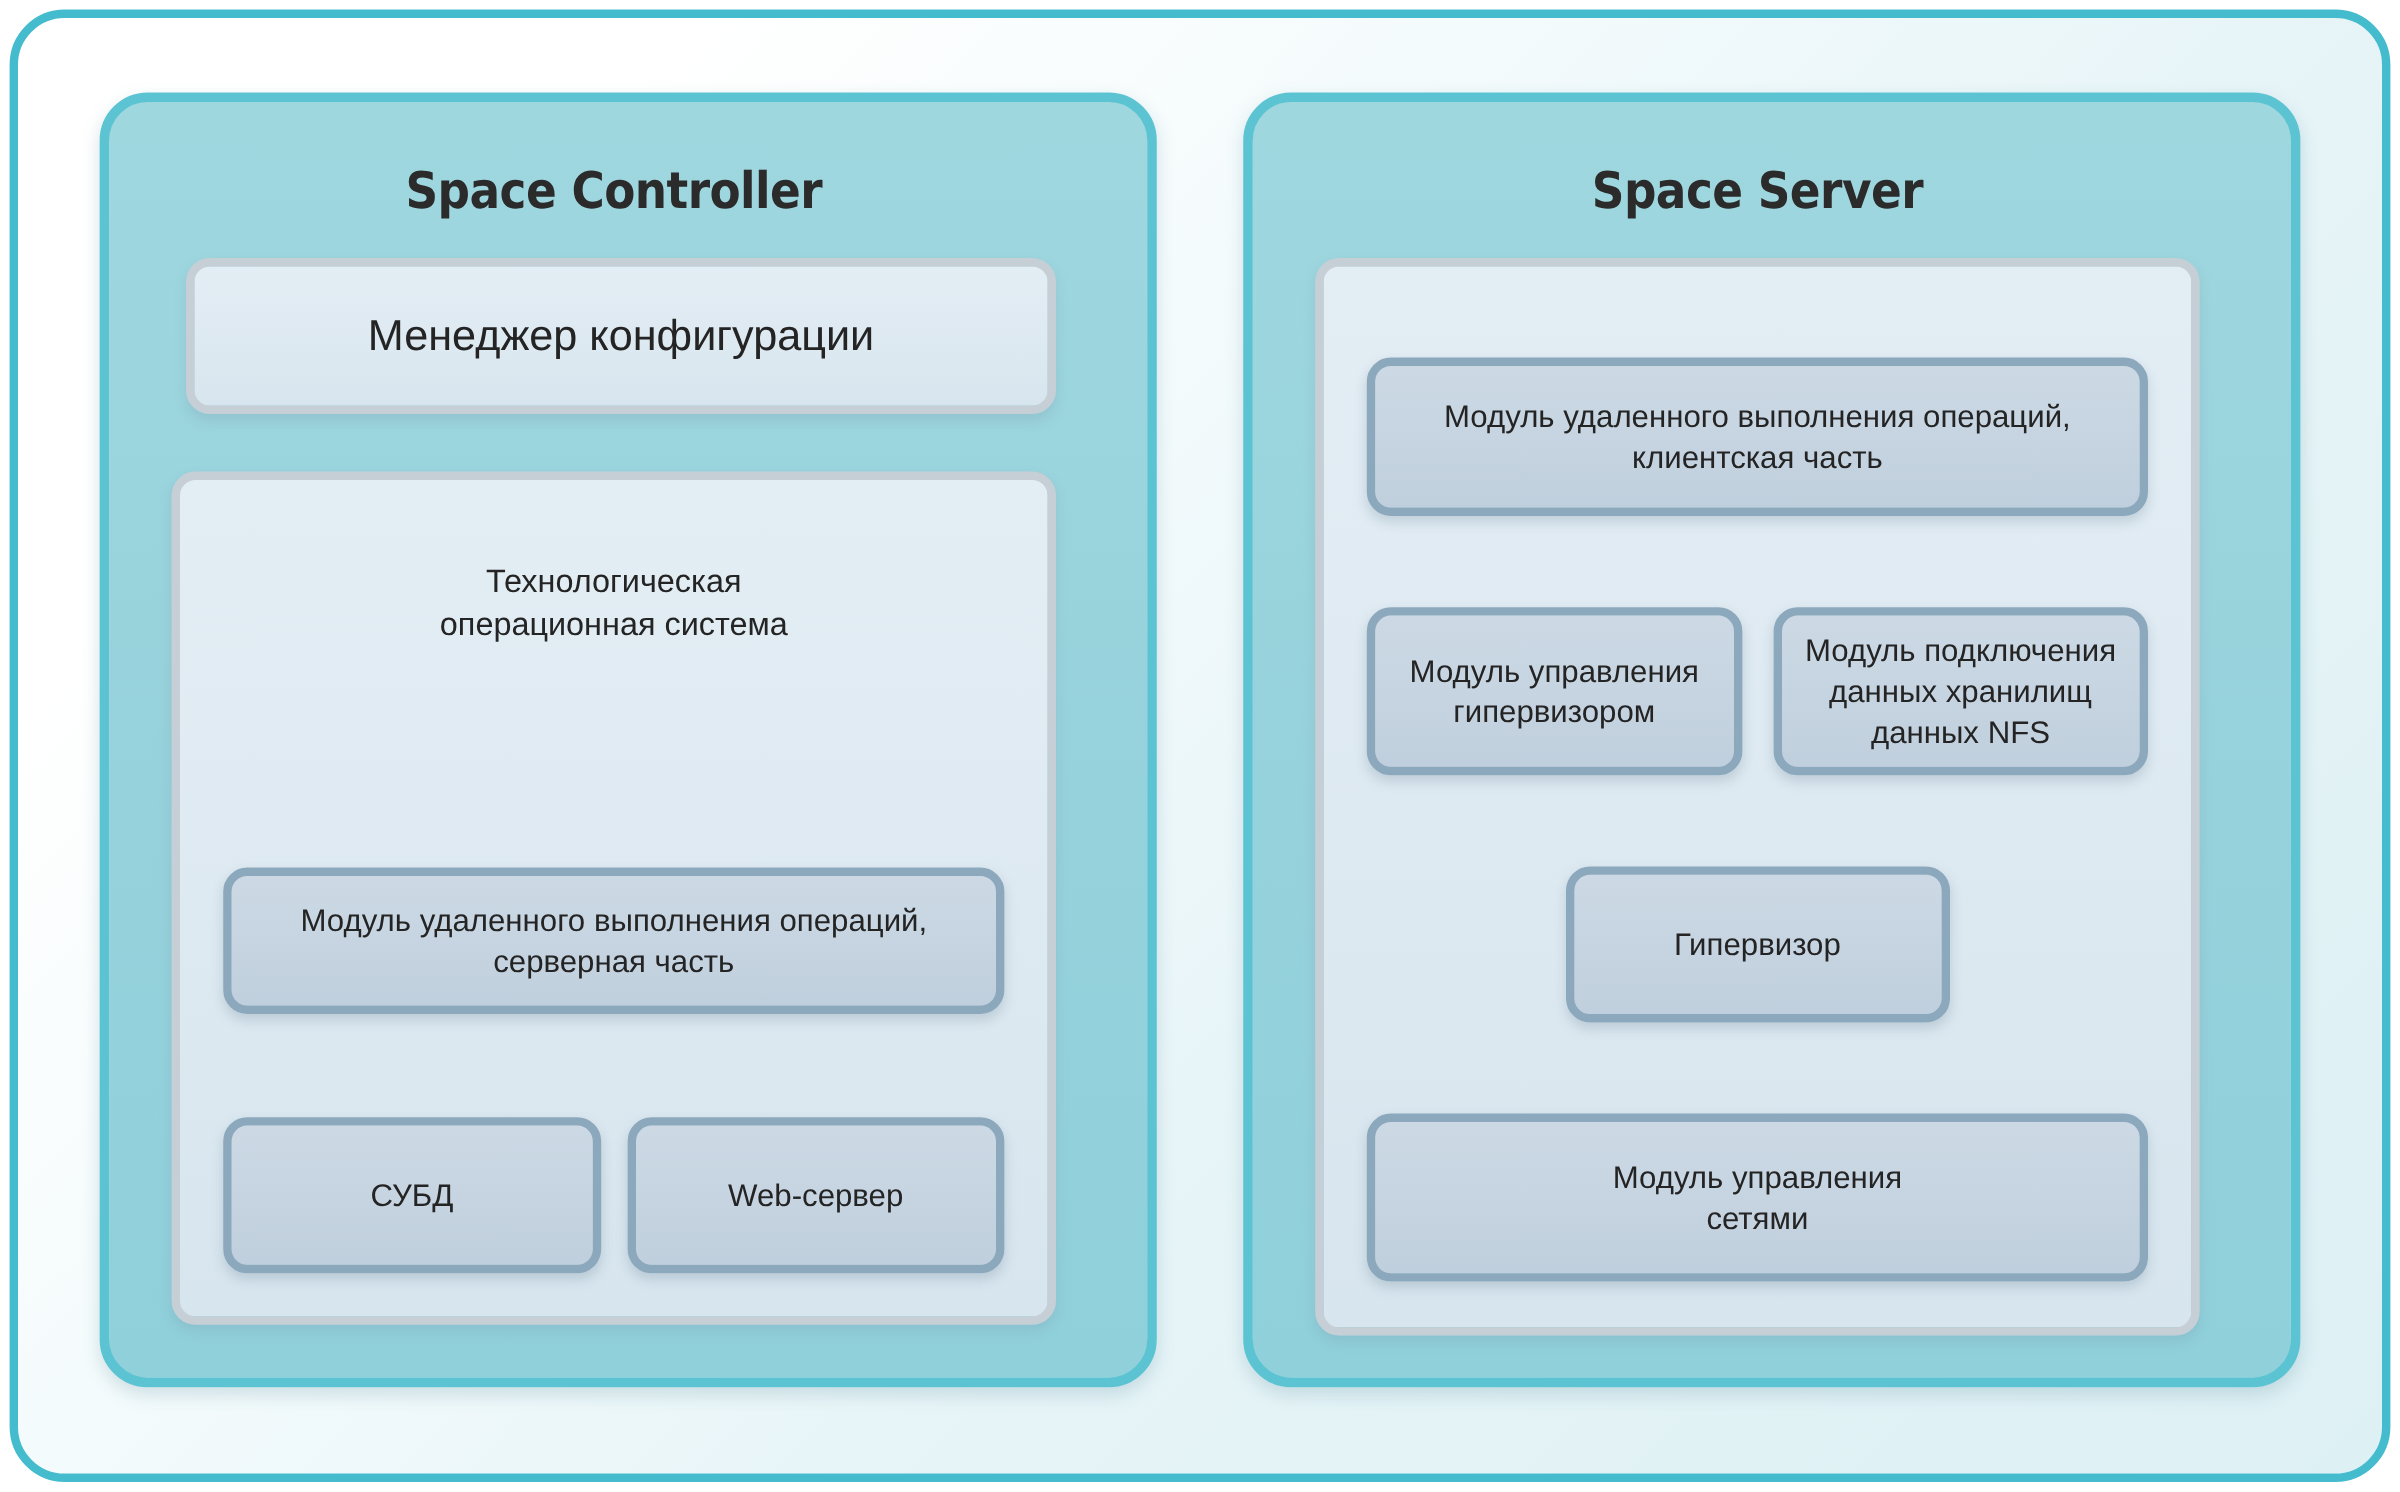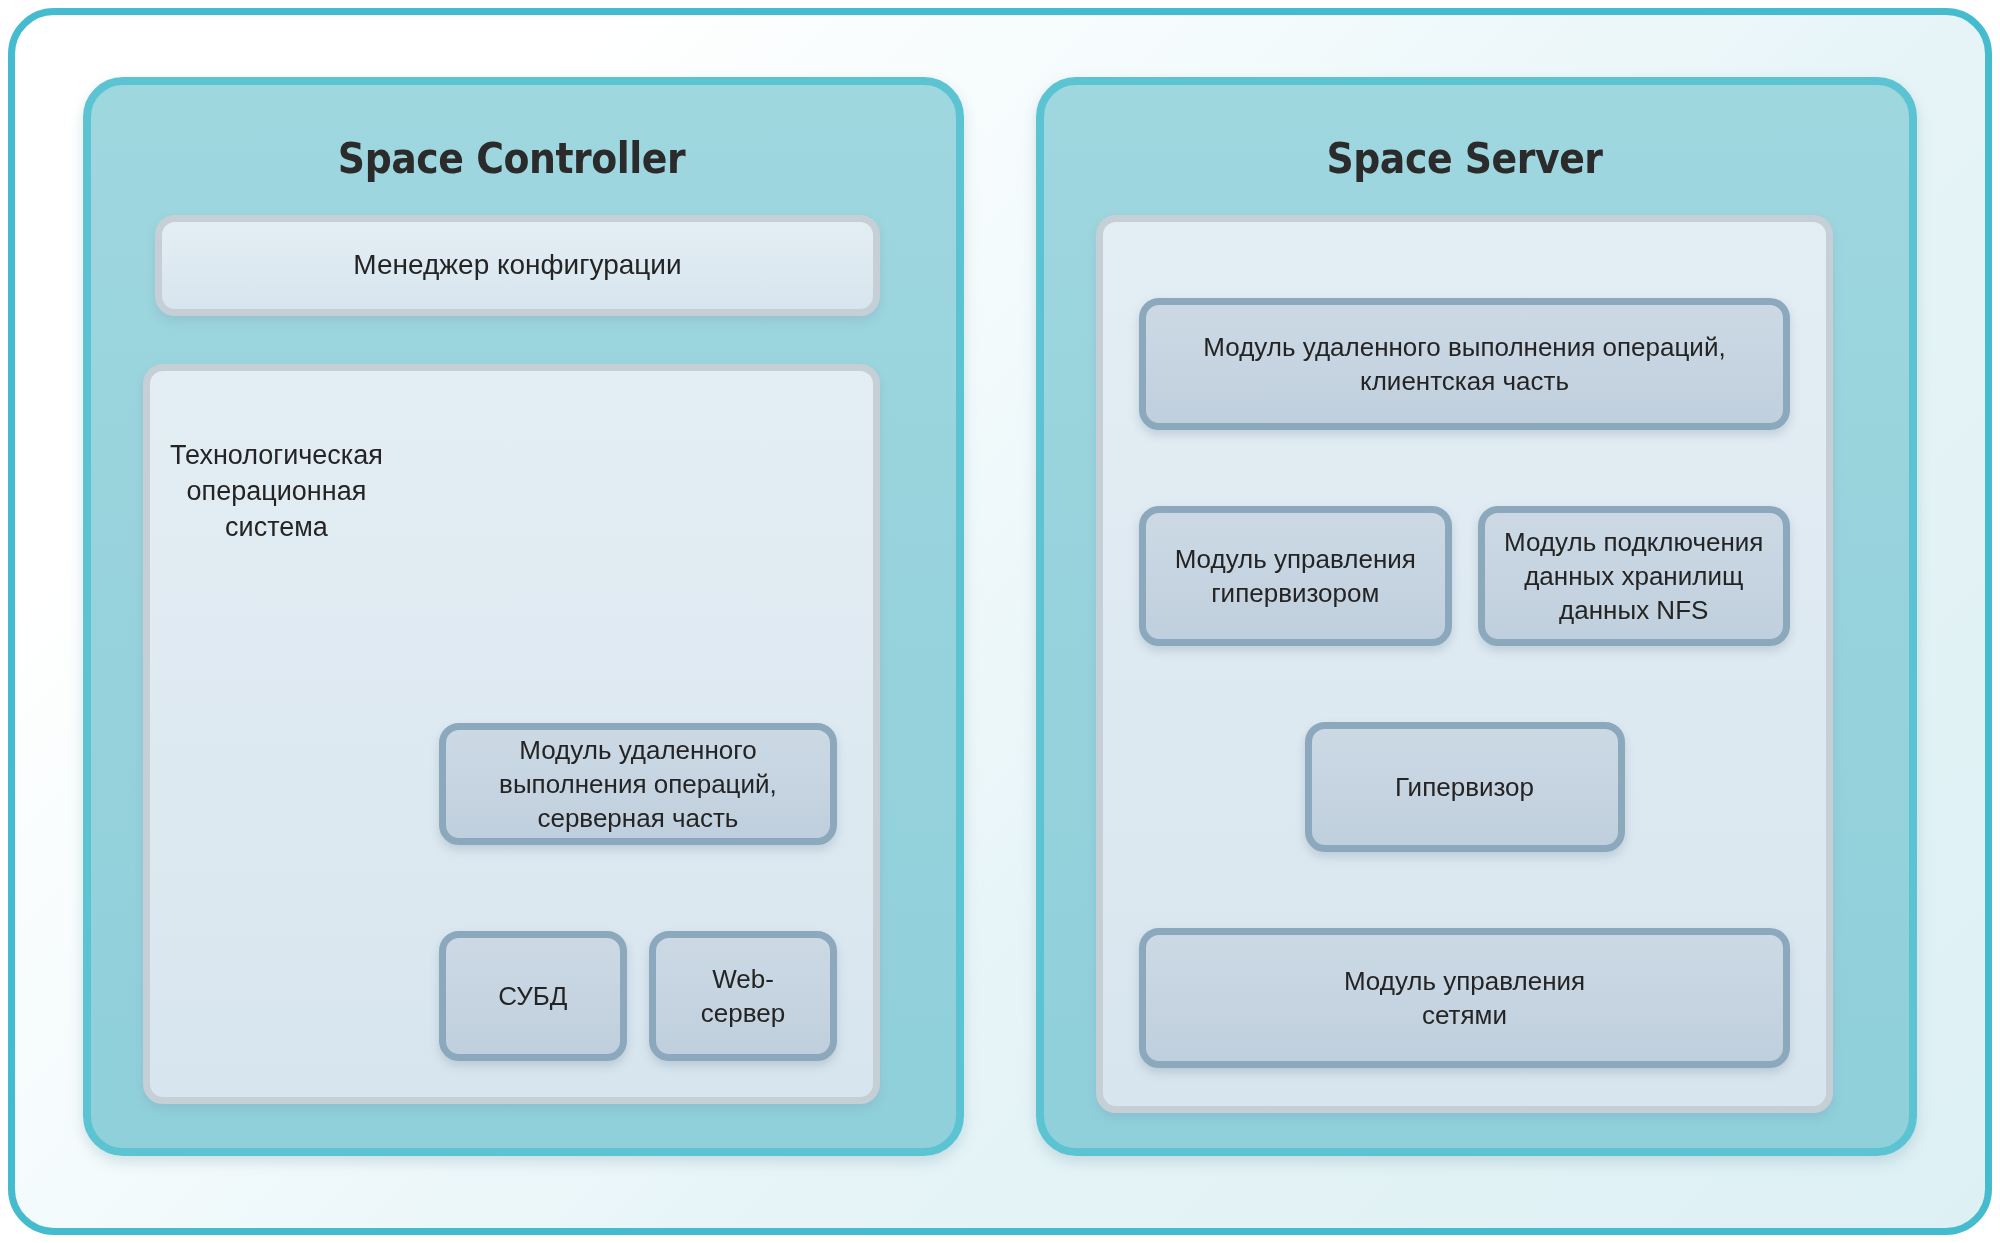--- a/index.html
+++ b/index.html
@@ -87,26 +87,26 @@
 
   
   .box-steel {
     background: linear-gradient(180deg, #ccd9e5 0%, #c6d4e1 55%, #c0cfdd 100%);
     border: 7px solid #8ca8bc;
     box-shadow: 0 5px 10px rgba(110,135,155,0.28);
     margin-top: 40px;
   }
 
   
-  .config-box { height: 101px; font-size: 28px; margin-left: 12px; }
+  .config-box { height: 130px; font-size: 36px; margin-left: 12px; }
 
   .os-box {
     flex: 1 1 auto;
     margin-top: 48px;
-    flex-direction: row;
+    flex-direction: column;
     justify-content: flex-start;
     align-items: stretch;
     padding: 0;
   }
 
   .os-title {
     text-align: center;
     font-size: 27px;
     line-height: 1.34;
     color: #242424;

